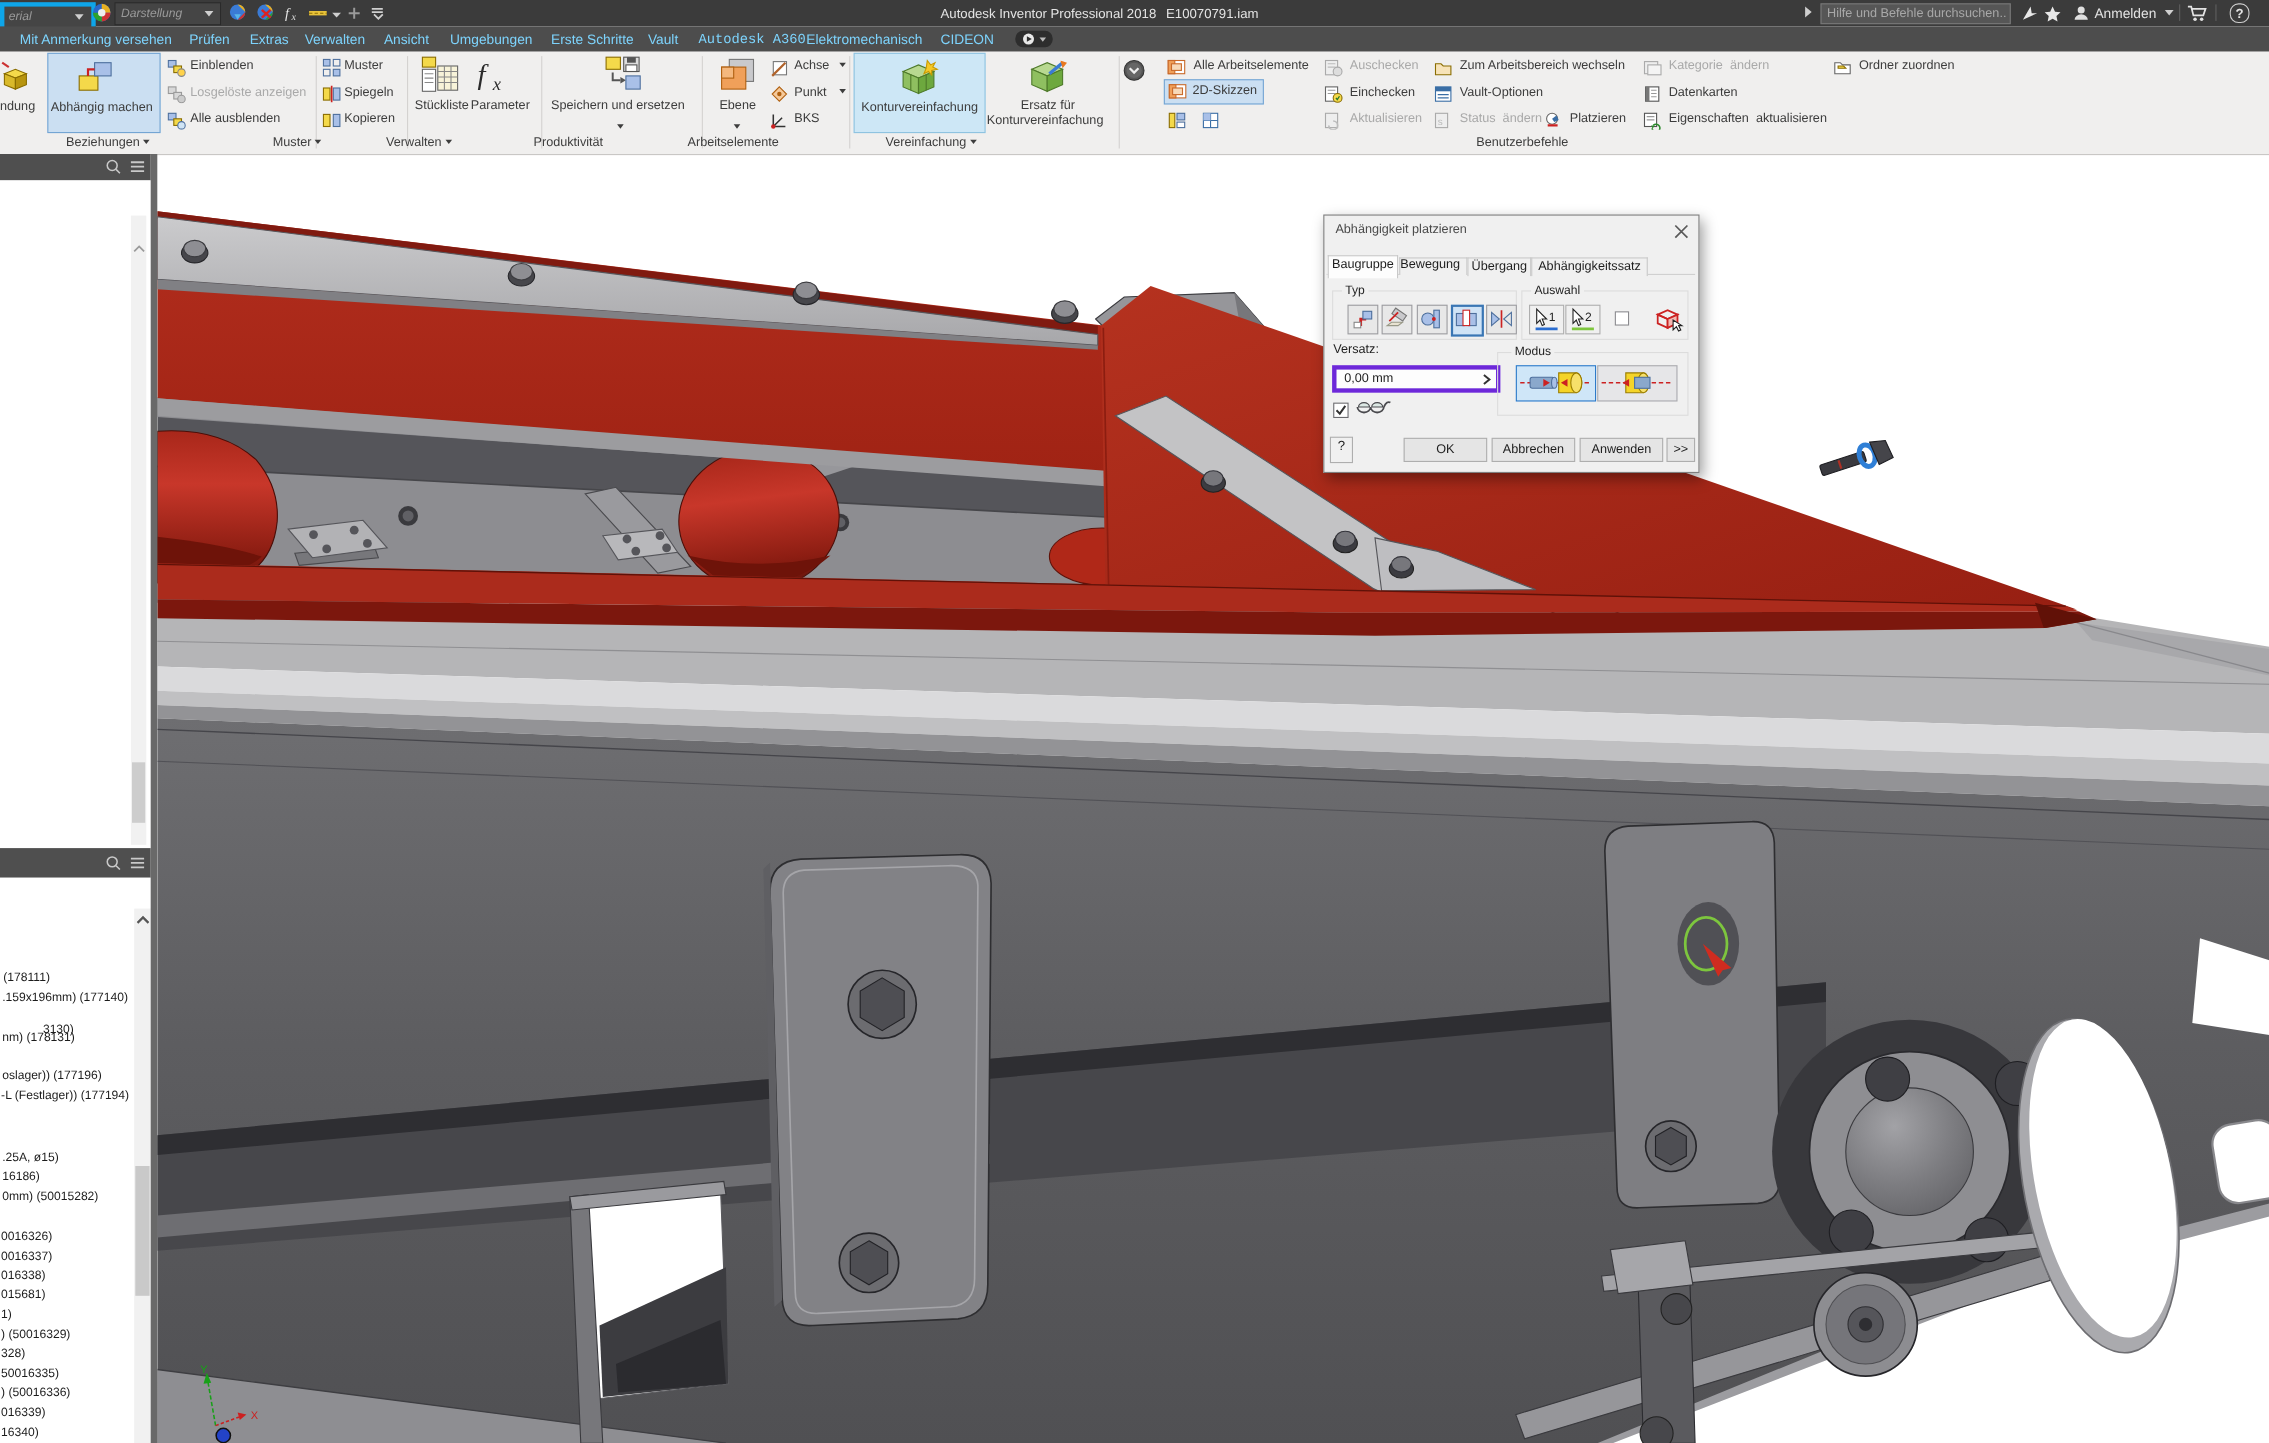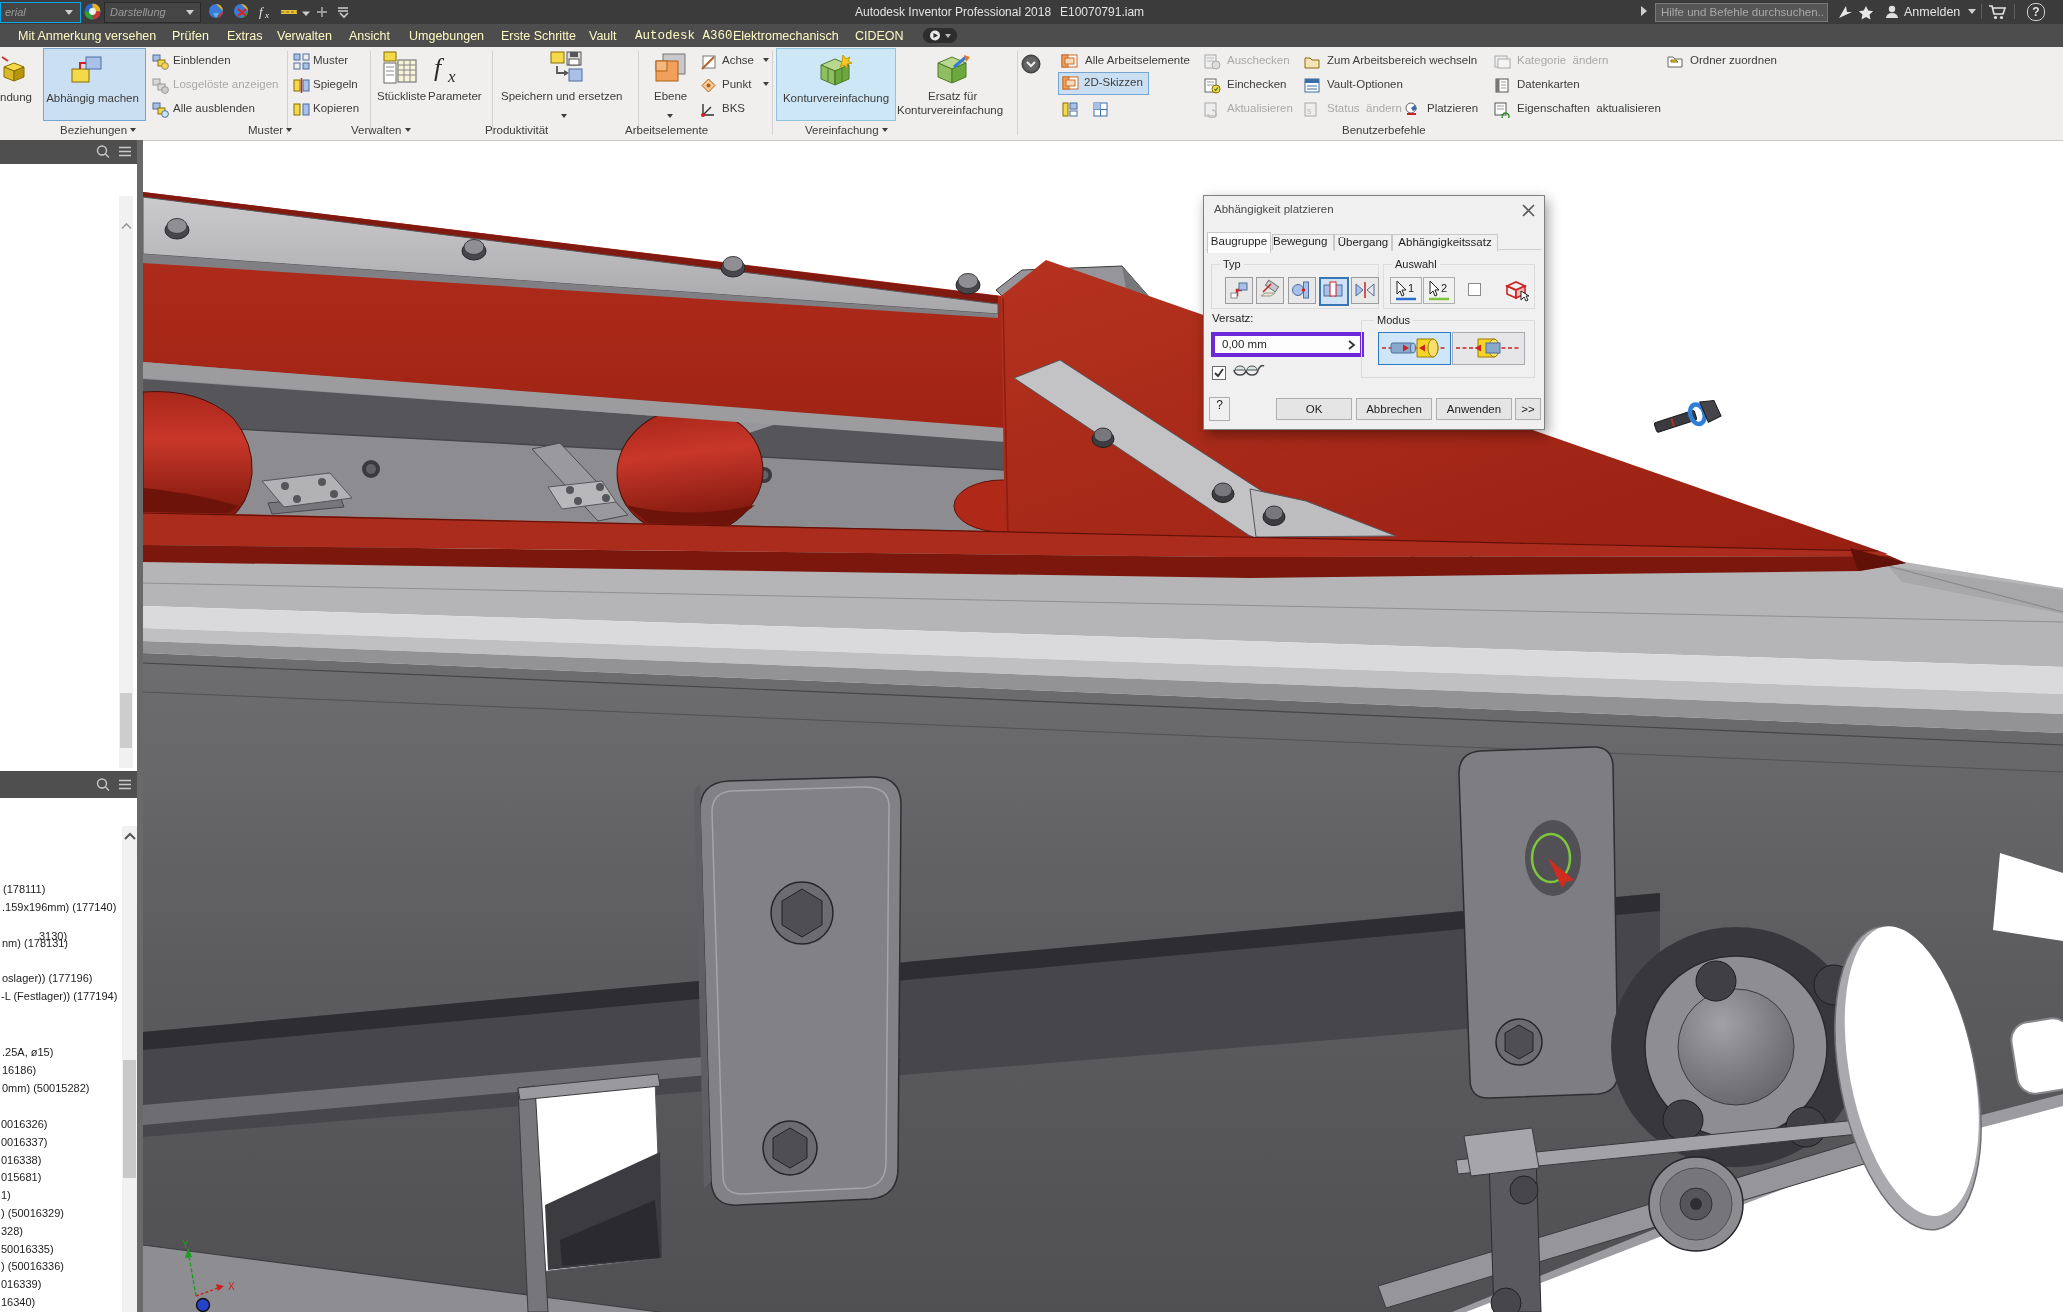--- a/index.html
+++ b/index.html
@@ -1,20 +1,20 @@
 <!DOCTYPE html>
 <html><head><meta charset="utf-8">
 <style>
 html,body{margin:0;padding:0;background:#fff;}
 #root{position:relative;width:2063px;height:1312px;overflow:hidden;font-family:"Liberation Sans",sans-serif;background:#fff;}
 .abs{position:absolute;}
 
 #titlebar{position:absolute;left:0;top:0;width:2063px;height:24px;background:#3b3b3b;}
 #menubar{position:absolute;left:0;top:24px;width:2063px;height:23px;background:#4d4d4d;}
-.menuitem{position:absolute;top:5px;font-size:12.5px;color:#fef9c3;white-space:nowrap;}
+.menuitem{position:absolute;top:5px;font-size:12.5px;color:#7dd3fc;white-space:nowrap;}
 
 #ribbon{position:absolute;left:0;top:47px;width:2063px;height:93px;background:#f0efee;border-bottom:1px solid #c9c7c5;}
 .rsep{position:absolute;top:4px;width:1px;height:84px;background:#d4d2d0;}
 .rlabel{position:absolute;top:77px;font-size:11.5px;color:#3d3d3d;white-space:nowrap;}
 .rtext{position:absolute;font-size:11.5px;color:#3c3c3c;white-space:nowrap;}
 .rtextd{position:absolute;font-size:11.5px;color:#a9a9a9;white-space:nowrap;}
 .hib{position:absolute;background:#cbdff2;border:1px solid #74a5d3;}
 .caret{display:inline-block;width:0;height:0;border-left:3.5px solid transparent;border-right:3.5px solid transparent;border-top:4px solid #3d3d3d;vertical-align:2px;}
 
 .phead{position:absolute;left:0;width:137px;height:24px;background:#4f4f4f;}
@@ -242,21 +242,21 @@
 <line x1="196" y1="1296" x2="218" y2="1288" stroke="#cc2020" stroke-dasharray="3,2"></line>
 <polygon points="224,1286 216,1284 218,1291" fill="#cc2020" stroke="none"></polygon>
 <circle cx="203" cy="1305" r="6.5" fill="#2343c8" stroke="#111"></circle>
 </g>
 <text x="182" y="1248" font-size="10" fill="#18a018" font-family="Liberation Sans">Y</text>
 <text x="228" y="1290" font-size="10" fill="#cc2020" font-family="Liberation Sans">X</text>
 </svg>
 
 <div id="titlebar">
 
-  <div class="abs" style="left:0px;top:2px;width:79px;height:19px;background:#454545;border:1px solid #0ea5e9;">
+  <div class="abs" style="left:0px;top:2px;width:79px;height:19px;background:#454545;border:4px solid #0ea5e9;">
     <span style="position:absolute;left:4px;top:3px;font-size:11px;color:#9a9a9a;font-style:italic;">erial</span>
     <span class="abs" style="left:64px;top:7px;width:0;height:0;border-left:4px solid transparent;border-right:4px solid transparent;border-top:5px solid #cfcfcf;"></span>
   </div>
   <svg class="abs" style="left:84px;top:3px;" width="17" height="17">
         <circle cx="8.5" cy="8.5" r="8" fill="#2a66c8"></circle>
         <path d="M8.5,0.5 A8,8 0 0 1 16.5,8.5 L8.5,8.5 Z" fill="#e8b021"></path>
         <path d="M16.5,8.5 A8,8 0 0 1 8.5,16.5 L8.5,8.5 Z" fill="#c33"></path>
         <path d="M8.5,16.5 A8,8 0 0 1 0.5,8.5 L8.5,8.5 Z" fill="#2ca02c"></path>
         <circle cx="8.5" cy="8.5" r="3.4" fill="#eee"></circle>
       </svg>

